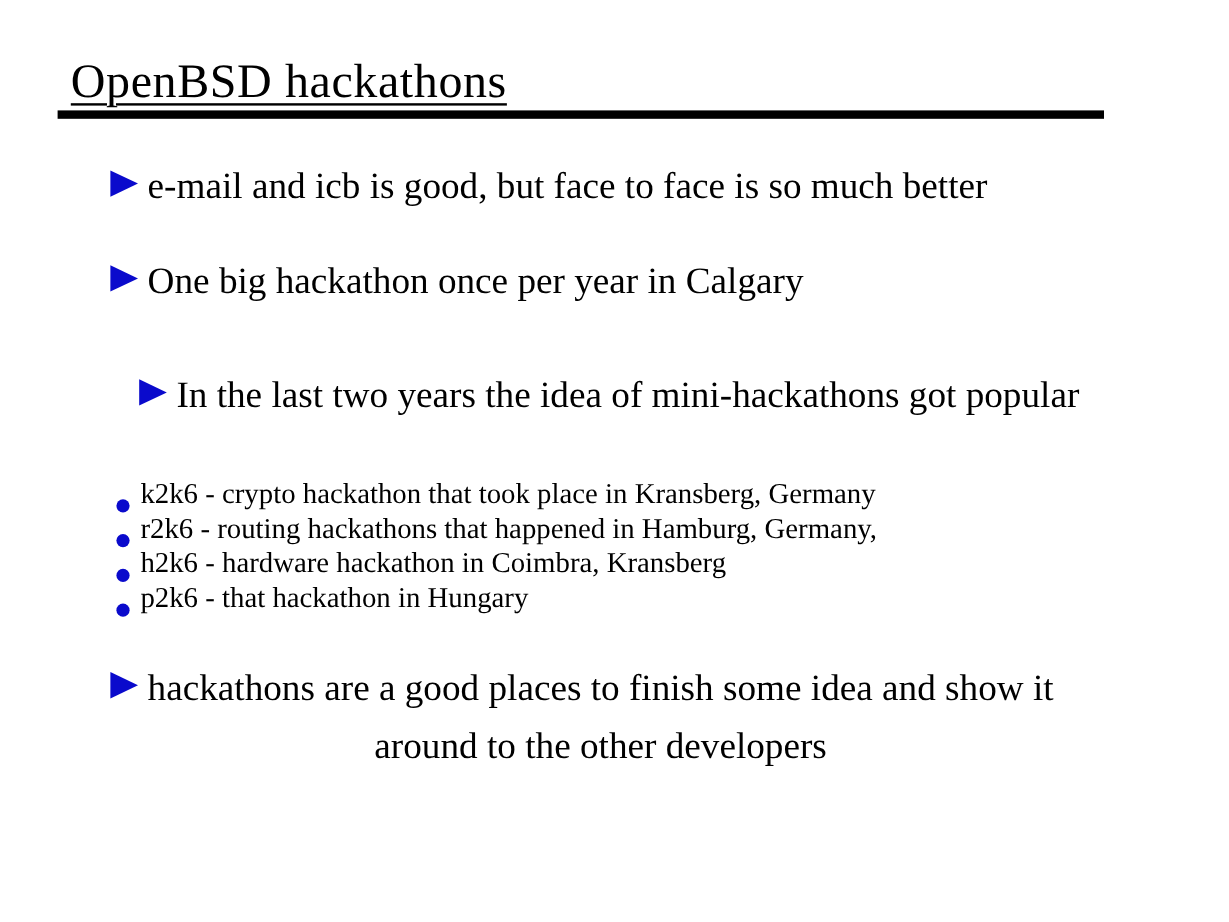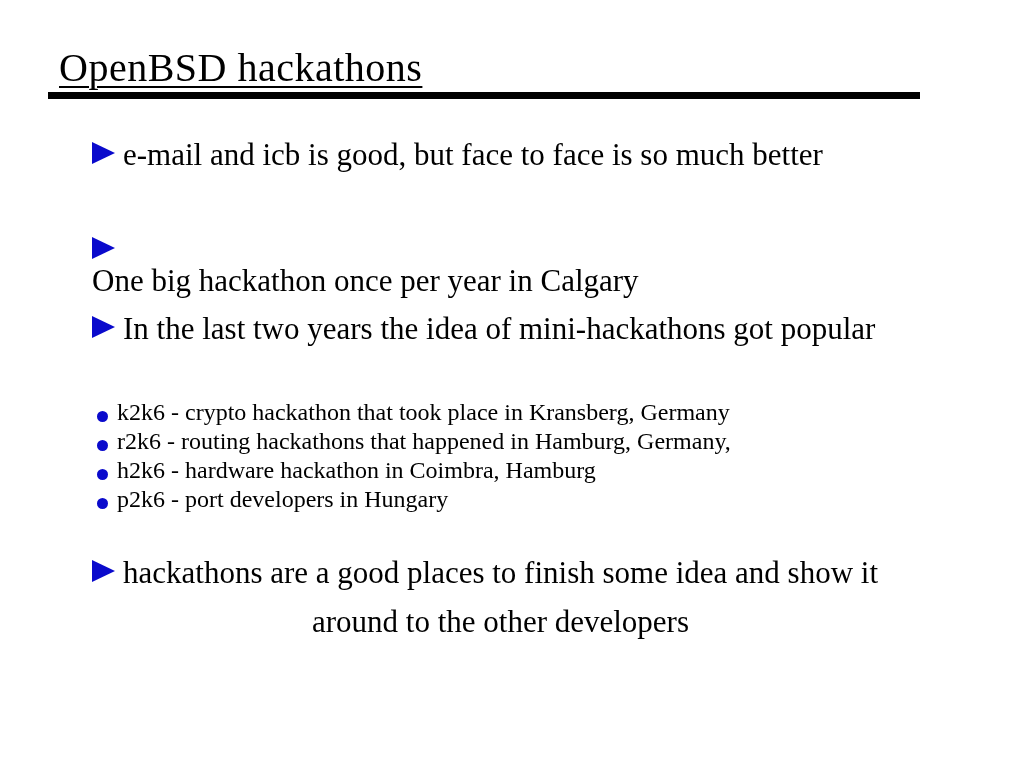--- a/index.html
+++ b/index.html
@@ -54,42 +54,42 @@
     border-top: 11px solid transparent;
     border-bottom: 11px solid transparent;
     margin-right: 8px;
   }
   .bullet .btext {
     font-size: 31px;
     line-height: 44px;
     white-space: nowrap;
   }
   .bullet.b1 { top: 133px; }
-  .bullet.b2 { top: 228px; flex-direction: column; }
-  .bullet.b3 { top: 307px; }
+  .bullet.b2 { top: 212px; }
+  .bullet.b3 { top: 307px; margin-left: 24px; }
   .bullet.b4 { top: 548px; text-align: center; }
   .bullet.b1 .tri, .bullet.b2 .tri, .bullet.b3 .tri { margin-top: 9px; }
   .bullet.b4 .tri { margin-top: 12px; }
   .bullet.b4 .btext {
     line-height: 49px;
     white-space: normal;
     max-width: 800px;
   }
   .bullet.b4 .btext .line { display: block; }
   .subs {
     position: absolute;
     left: 97px;
     top: 398px;
     margin: 0;
     padding: 0;
     list-style: none;
   }
   .sub-item {
     display: flex;
-    align-items: center;
+    align-items: flex-end;
     height: 29px;
   }
   .dot {
     flex: none;
     width: 11px;
     height: 11px;
     border-radius: 50%;
     background: var(--blue, #0a0acc);
     margin-top: 8px;
     margin-right: 9px;
@@ -128,25 +128,25 @@
     <li class="sub-item">
       <span class="dot"></span>
       <span class="stext">k2k6 - crypto hackathon that took place in Kransberg, Germany</span>
     </li>
     <li class="sub-item">
       <span class="dot"></span>
       <span class="stext">r2k6 - routing hackathons that happened in Hamburg, Germany,</span>
     </li>
     <li class="sub-item">
       <span class="dot"></span>
-      <span class="stext">h2k6 - hardware hackathon in Coimbra, Hamburg</span>
+      <span class="stext">h2k6 - hardware hackathon in Coimbra, Kransberg</span>
     </li>
     <li class="sub-item">
       <span class="dot"></span>
-      <span class="stext">p2k6 - port developers in Hungary</span>
+      <span class="stext">p2k6 - that hackathon in Hungary</span>
     </li>
   </ul>
 
   <div class="bullet b4">
     <span class="tri"></span>
     <span class="btext">
       <span class="line">hackathons are a good places to finish some idea and show it</span>
       <span class="line">around to the other developers</span>
     </span>
   </div>

